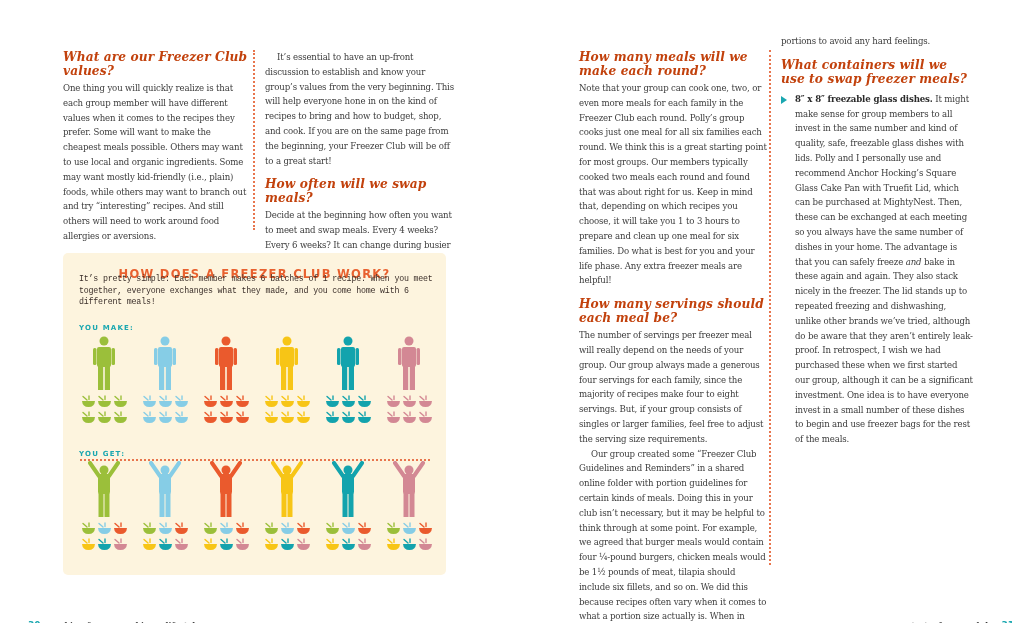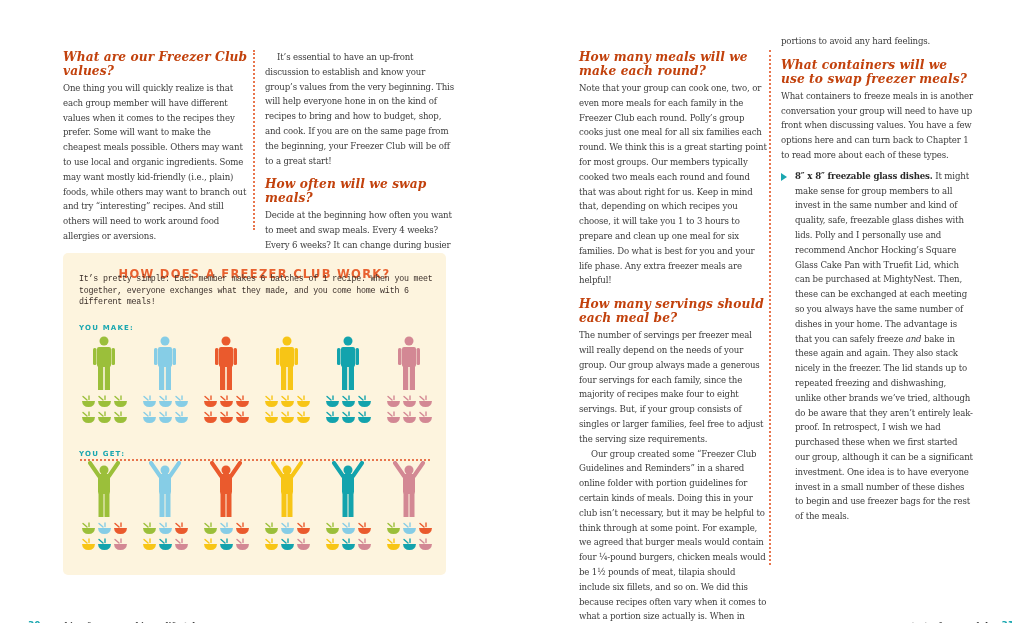--- a/index.html
+++ b/index.html
@@ -568,21 +568,20 @@
     <h2 class="h gap">How many servings should each meal be?</h2>
     <p>The number of servings per freezer meal will really depend on the needs of your group. Our group always made a generous four servings for each family, since the majority of recipes make four to eight servings. But, if your group consists of singles or larger families, feel free to adjust the serving size requirements.</p>
     <p class="indent">Our group created some “Freezer Club Guidelines and Reminders” in a shared online folder with portion guidelines for certain kinds of meals. Doing this in your club isn’t necessary, but it may be helpful to think through at some point. For example, we agreed that burger meals would contain four ¼-pound burgers, chicken meals would be 1½ pounds of meat, tilapia should include six fillets, and so on. We did this because recipes often vary when it comes to what a portion size actually is. When in doubt, though, we tried to be generous with</p>
   </div>
 
   <div class="divider" style="left:257px; top:50px; height:515px;"></div>
 
   <div class="col" style="left:269px; top:34px; width:192px;">
     <p>portions to avoid any hard feelings.</p>
     <h2 class="h gap">What containers will we use to swap freezer meals?</h2>
-    <p>What containers to freeze meals in is another conversation your group will need to have up front when discussing values. You have a few options here and can turn back to Chapter 1 to read more about each of these types.</p>
     <div class="bullet">
       <span class="tri"></span>
       <b>8″ x 8″ freezable glass dishes.</b><span> It might make sense for group members to all invest in the same number and kind of quality, safe, freezable glass dishes with lids. Polly and I personally use and recommend Anchor Hocking’s Square Glass Cake Pan with Truefit Lid, which can be purchased at MightyNest. Then, these can be exchanged at each meeting so you always have the same number of dishes in your home. The advantage is that you can safely freeze </span><i>and</i><span> bake in these again and again. They also stack nicely in the freezer. The lid stands up to repeated freezing and dishwashing, unlike other brands we’ve tried, although do be aware that they aren’t entirely leak-proof. In retrospect, I wish we had purchased these when we first started our group, although it can be a significant investment. One idea is to have everyone invest in a small number of these dishes to begin and use freezer bags for the rest of the meals.</span>
     </div>
   </div>
 
   <div class="folio" style="left:395px;">
     <span>start a freezer club</span>
     <span class="num" style="margin-left:8px;">31</span>
   </div>

